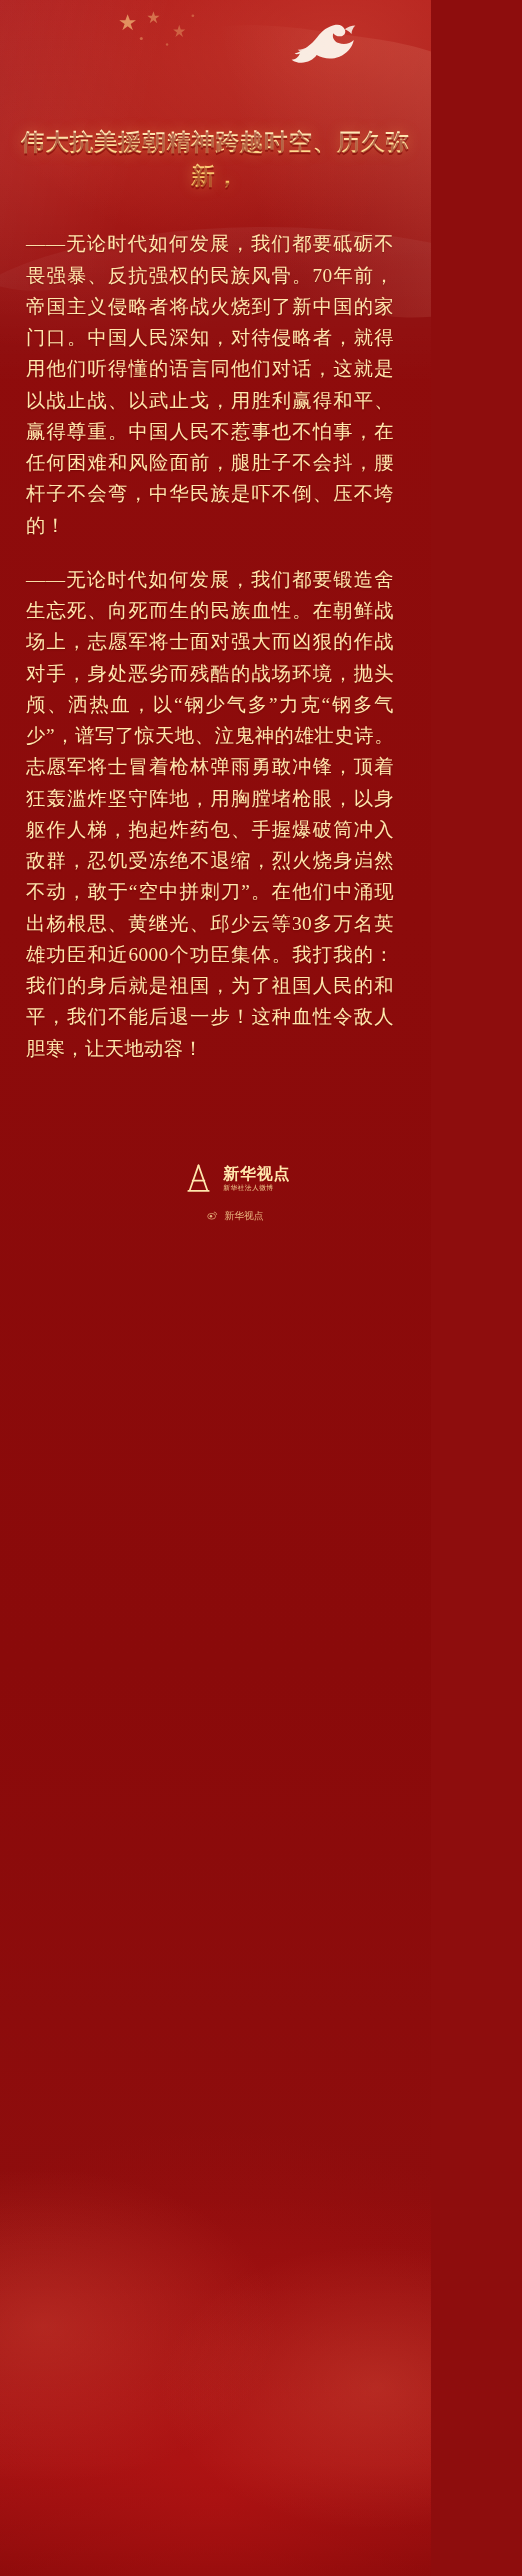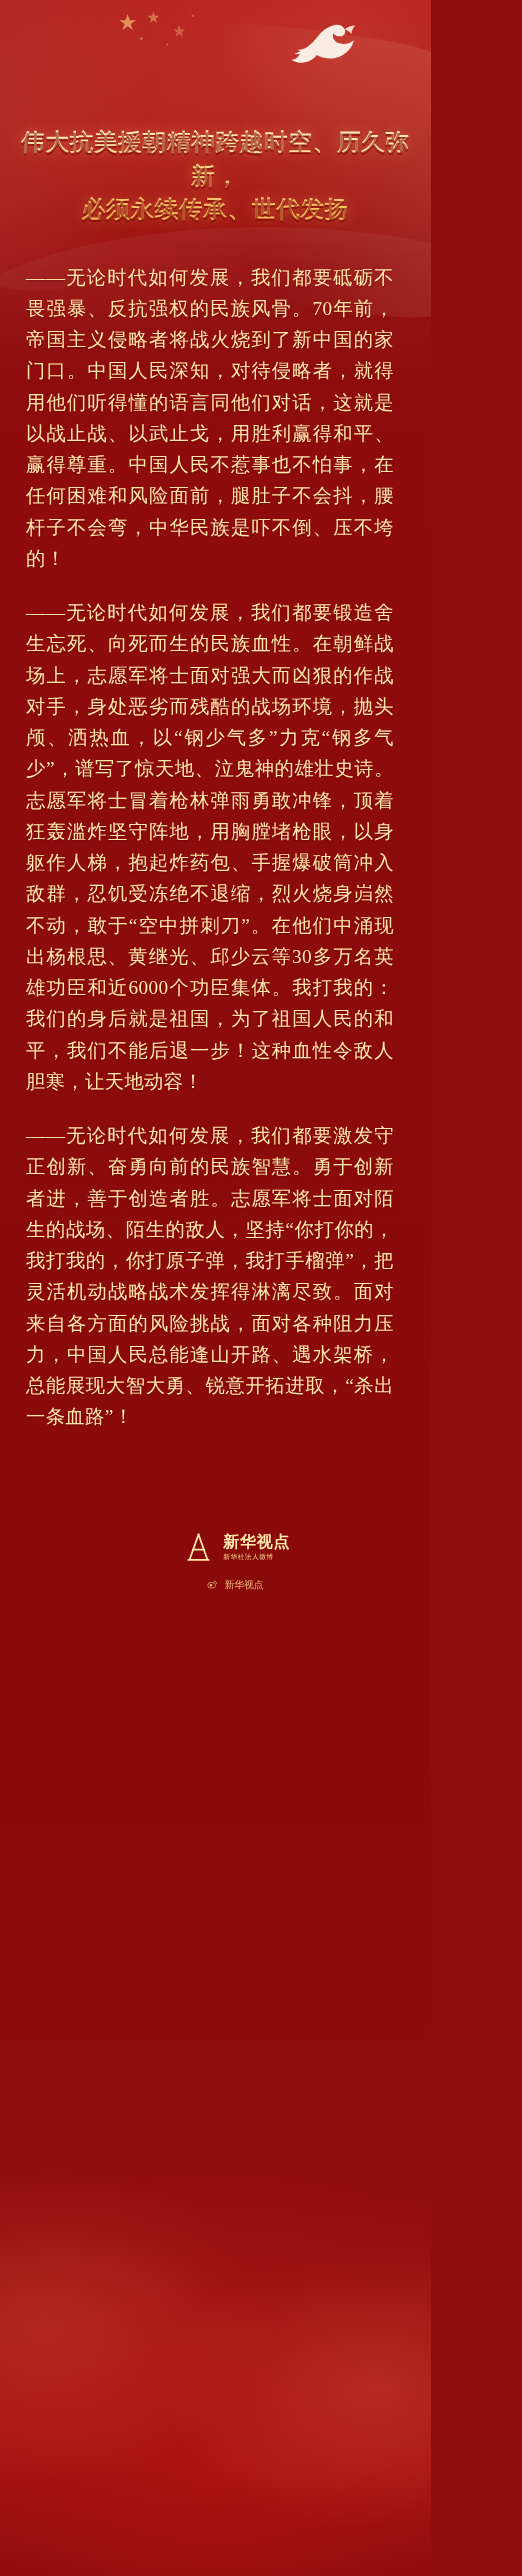--- a/index.html
+++ b/index.html
@@ -229,28 +229,26 @@
         <path d="M18 52c12-4 22-12 30-22 6-8 14-14 24-16 6-1 10 2 12 6 2 4 0 8-4 9-5 1-9-1-11-4-2 5 1 11 7 13 7 3 15 1 20-4-2 10-9 18-19 22-10 4-21 3-30-2-4 6-12 10-20 10-5 0-9-1-13-4 5 0 9-3 11-8-3 1-6 1-7 0z"></path>
         <path d="M50 36c-8 6-18 10-28 11 6 5 15 7 23 4 6-2 11-7 13-13-2-1-5-2-8-2z" opacity="0.85"></path>
         <path d="M84 20c4-3 9-5 14-5-3 3-5 7-5 11-3-3-6-5-9-6z" opacity="0.9"></path>
       </g>
     </svg>
   </div>
 
   <div class="title-wrap">
     <h1 class="title">
       <span class="line">伟大抗美援朝精神跨越时空、历久弥新，</span>
-      <span class="line">必须永续传承、世代发扬</span>
     </h1>
   </div>
 
   <div class="content">
     <p class="para">——无论时代如何发展，我们都要砥砺不畏强暴、反抗强权的民族风骨。70年前，帝国主义侵略者将战火烧到了新中国的家门口。中国人民深知，对待侵略者，就得用他们听得懂的语言同他们对话，这就是以战止战、以武止戈，用胜利赢得和平、赢得尊重。中国人民不惹事也不怕事，在任何困难和风险面前，腿肚子不会抖，腰杆子不会弯，中华民族是吓不倒、压不垮的！</p>
     <p class="para">——无论时代如何发展，我们都要锻造舍生忘死、向死而生的民族血性。在朝鲜战场上，志愿军将士面对强大而凶狠的作战对手，身处恶劣而残酷的战场环境，抛头颅、洒热血，以“钢少气多”力克“钢多气少”，谱写了惊天地、泣鬼神的雄壮史诗。志愿军将士冒着枪林弹雨勇敢冲锋，顶着狂轰滥炸坚守阵地，用胸膛堵枪眼，以身躯作人梯，抱起炸药包、手握爆破筒冲入敌群，忍饥受冻绝不退缩，烈火烧身岿然不动，敢于“空中拼刺刀”。在他们中涌现出杨根思、黄继光、邱少云等30多万名英雄功臣和近6000个功臣集体。我打我的：我们的身后就是祖国，为了祖国人民的和平，我们不能后退一步！这种血性令敌人胆寒，让天地动容！</p>
-    <p class="para">——无论时代如何发展，我们都要激发守正创新、奋勇向前的民族智慧。勇于创新者进，善于创造者胜。志愿军将士面对陌生的战场、陌生的敌人，坚持“你打你的，我打我的，你打原子弹，我打手榴弹”，把灵活机动战略战术发挥得淋漓尽致。面对来自各方面的风险挑战，面对各种阻力压力，中国人民总能逢山开路、遇水架桥，总能展现大智大勇、锐意开拓进取，“杀出一条血路”！</p>
   </div>
 
   <div class="footer">
     <div class="footer-inner">
       <svg class="xh-logo" viewBox="0 0 48 48" aria-hidden="true">
         <g fill="none" stroke="#ffe7ad" stroke-width="2.4" stroke-linecap="round">
           <path d="M24 6 L12 40"></path>
           <path d="M24 6 L36 40"></path>
           <path d="M16 27 L32 27"></path>
           <path d="M10 41 L38 41"></path>

